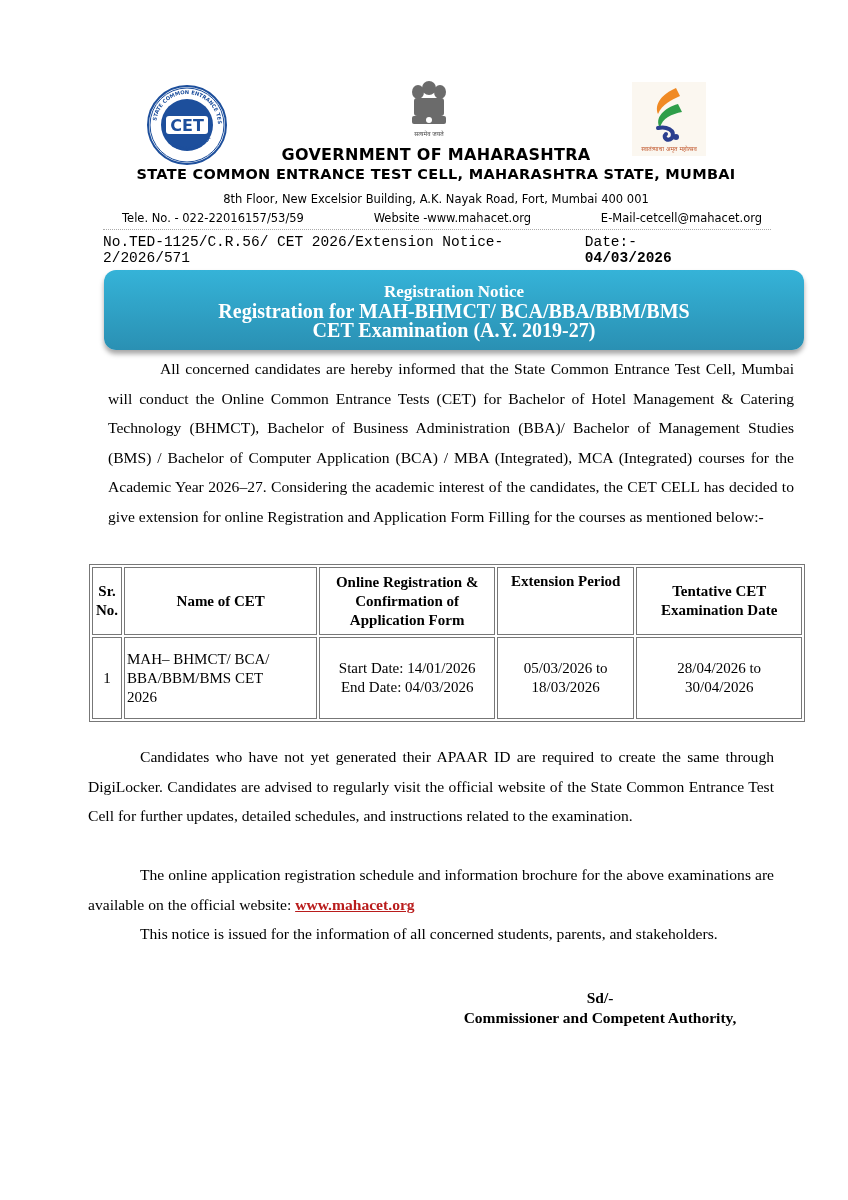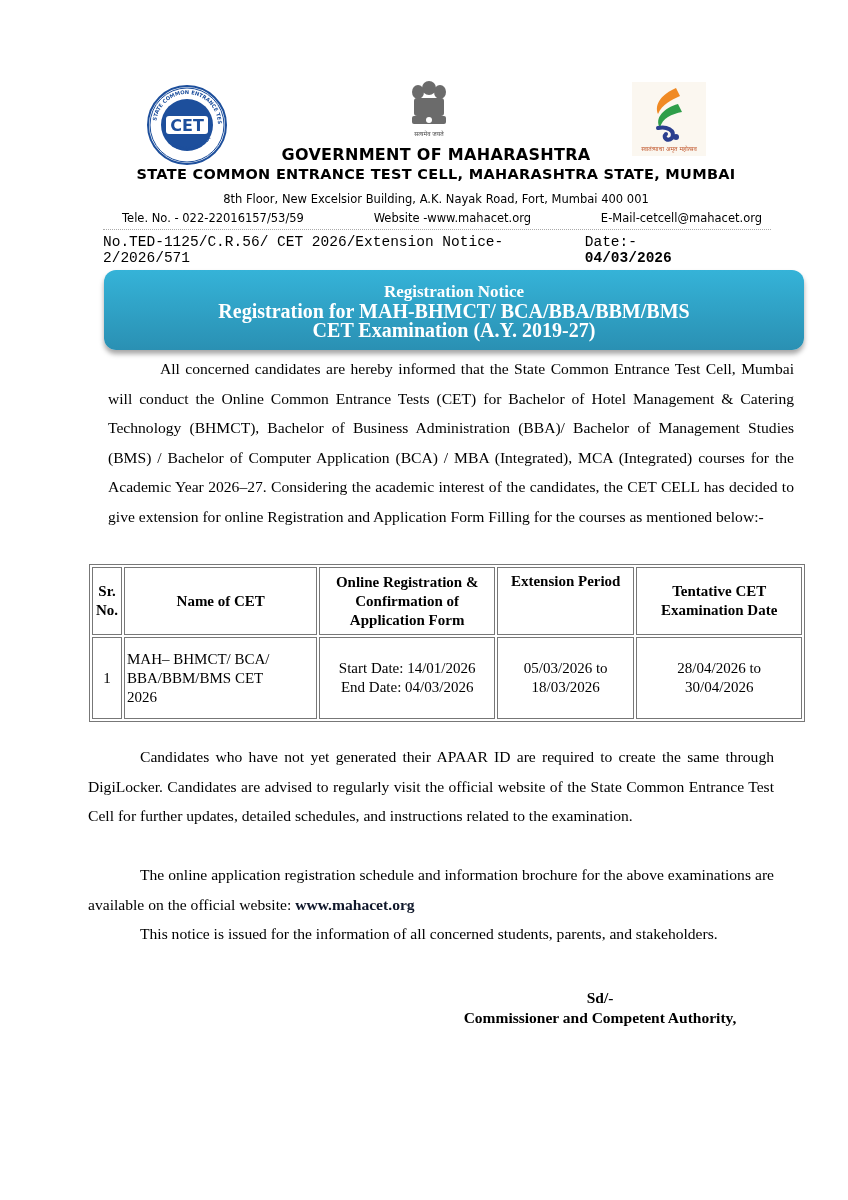--- a/index.html
+++ b/index.html
@@ -31,21 +31,21 @@
   #banner .b1 { font-size: 17px; margin-top: 12px; line-height: 20px; }
   #banner .b2 { font-size: 20px; line-height: 19px; }
 
   
   .para { position: absolute; left: 88px; width: 686px; font-size: 15.6px; line-height: 29.5px; text-align: justify; }
   .para .indent { display: inline-block; width: 52px; }
   #para1 { top: 354px; margin-left: 20px; }
   #para2 { top: 742px; }
   #para3 { top: 860px; }
   #para4 { top: 919px; }
-  .link { color: #0f172a; font-weight: bold; }
+  .link { color: #b91c1c; font-weight: bold; text-decoration: underline; }
 
   
   #cet-table { position: absolute; left: 89px; top: 564px; width: 716px; border: 1px solid #777; border-collapse: separate; border-spacing: 2px; font-size: 15px; }
   #cet-table th, #cet-table td { border: 1px solid #777; text-align: center; vertical-align: middle; padding: 0 2px; line-height: 19px; }
   #cet-table th { font-weight: bold; height: 62px; }
   #cet-table td { height: 80px; }
   #cet-table th.top { vertical-align: top; padding-top: 4px; }
   #cet-table td.left { text-align: left; }
 
   

